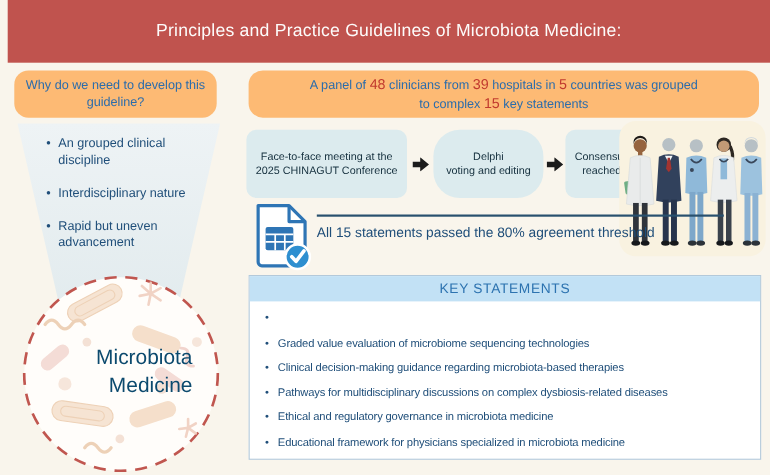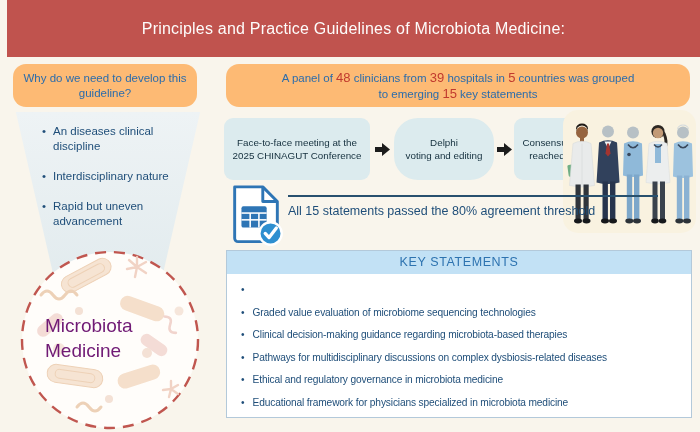--- a/index.html
+++ b/index.html
@@ -35,21 +35,21 @@
   .reasons{position:absolute;left:42px;top:124px;width:140px;z-index:2;}
   .reason{
     display:flex;gap:7px;color:#1f4e79;font-size:11.5px;line-height:15px;
     margin-bottom:15px;
   }
   .reason .dot{flex:0 0 auto;}
   
   .circle-wrap{position:absolute;left:19px;top:249px;width:182px;height:182px;z-index:3;}
   .circle-label{
     position:absolute;left:50%;top:50%;transform:translate(-50%,-54%);
-    width:130px;text-align:left;color:#701a75;font-size:19px;line-height:25px;
+    width:130px;text-align:right;color:#0c4a6e;font-size:19px;line-height:25px;
   }
   
   .flow-box{
     position:absolute;top:118px;height:62px;background:#dcebee;border-radius:9px;
     color:#142f3d;font-size:9.8px;line-height:13.5px;text-align:center;
     display:flex;flex-direction:column;justify-content:center;
   }
   .flow-box span{white-space:nowrap;text-align:center;}
   .fb1{left:224px;width:146px;}
   .fb2{left:394px;width:100px;border-radius:24px;}
@@ -95,21 +95,21 @@
 
   <div class="bubble q-bubble">
     <div>Why do we need to develop this guideline?</div>
   </div>
 
   <div class="funnel"></div>
 
   <div class="reasons">
     <div class="reason">
       <span class="dot">•</span>
-      <span>An diseases clinical discipline</span>
+      <span>An grouped clinical discipline</span>
     </div>
     <div class="reason">
       <span class="dot">•</span>
       <span>Interdisciplinary nature</span>
     </div>
     <div class="reason">
       <span class="dot">•</span>
       <span>Rapid but uneven advancement</span>
     </div>
   </div>
@@ -138,21 +138,21 @@
         <circle cx="40" cy="100" r="6" fill="#f6e4d8"></circle>
         <circle cx="90" cy="150" r="4" fill="#f3ded1"></circle>
         <circle cx="160" cy="62" r="4.5" fill="#f6e4d8"></circle>
       </g>
     </svg>
     <div class="circle-label">Microbiota Medicine</div>
   </div>
 
   <div class="bubble p-bubble">
     <div><span>A panel of </span><span class="hl-num">48</span><span> clinicians from </span><span class="hl-num">39</span><span> hospitals in </span><span class="hl-num">5</span><span> countries was grouped</span></div>
-    <div><span>to emerging </span><span class="hl-num">15</span><span> key statements</span></div>
+    <div><span>to complex </span><span class="hl-num">15</span><span> key statements</span></div>
   </div>
 
   <div class="flow-box fb1">
     <span>Face-to-face meeting at the</span>
     <span>2025 CHINAGUT Conference</span>
   </div>
   <svg class="flow-arrow fa1" viewBox="0 0 15 13">
     <path d="M0 4h7V0l8 6.5L7 13V9H0z" fill="#1c1c1c"></path>
   </svg>
   <div class="flow-box fb2">

